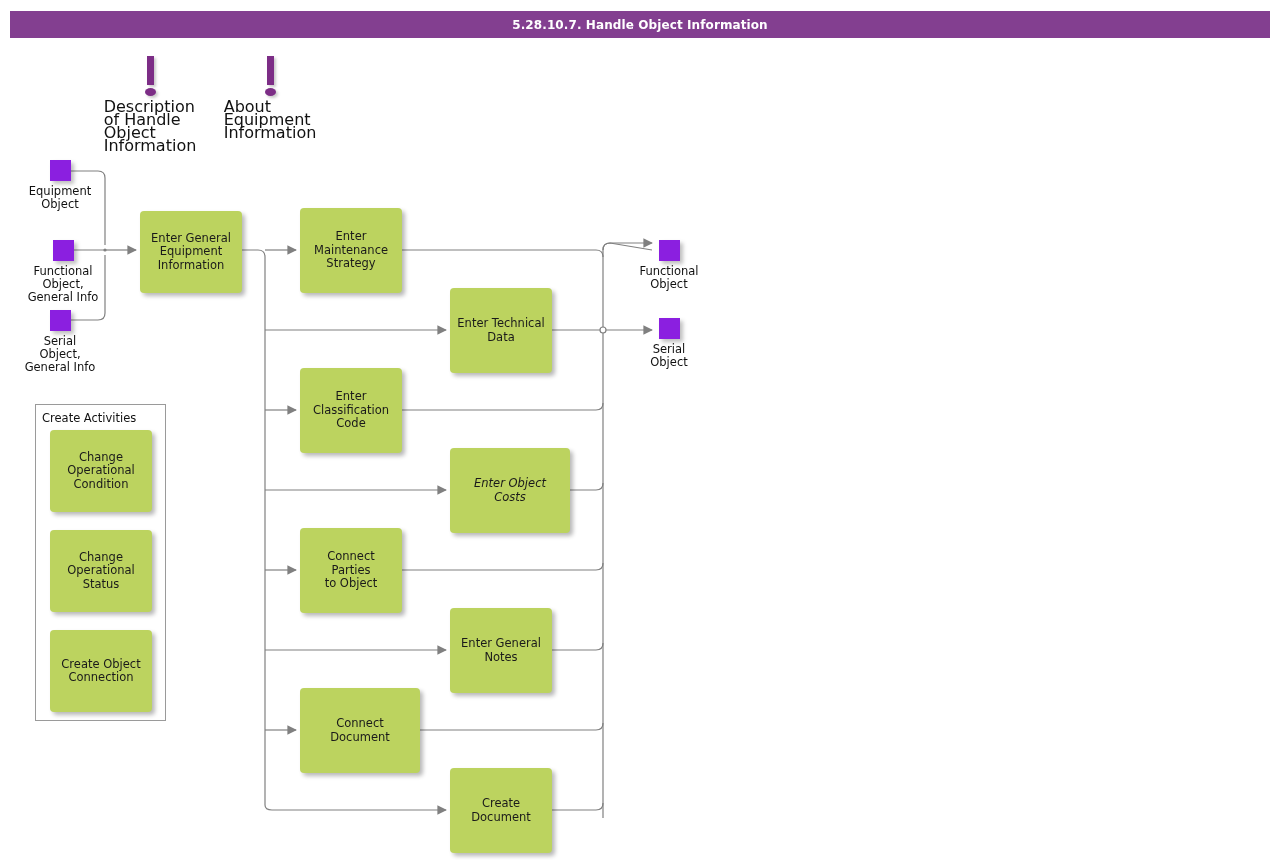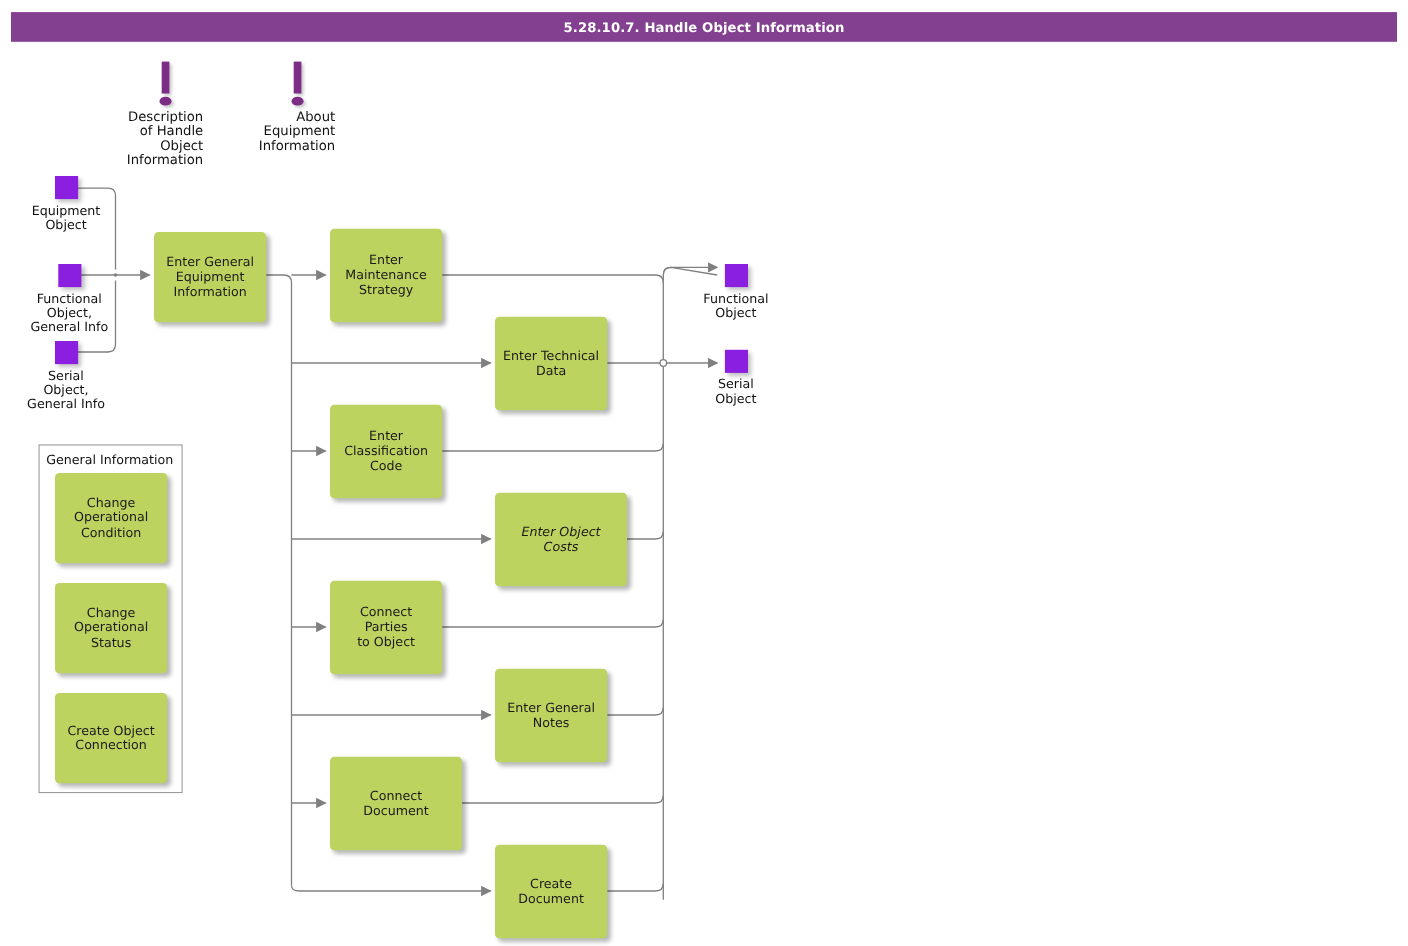--- a/index.html
+++ b/index.html
@@ -109,23 +109,23 @@
     left: 2px;
     top: 32px;
     width: 11px;
     height: 8px;
     border-radius: 50%;
     background: #7c2d86;
     box-shadow: 2px 2px 3px rgba(0,0,0,0.22);
   }
   .annotation-label {
     margin-top: 2px;
-    font-size: 12px;
+    font-size: 16px;
     line-height: 13px;
-    text-align: right;
+    text-align: left;
     color: #111111;
     white-space: pre-line;
   }
 
   
   #general-activities-panel {
     position: absolute;
     left: 35px;
     top: 404px;
     width: 131px;
@@ -268,21 +268,21 @@
 Notes</div>
 
 <div class="activity" style="left: 300px; top: 688px; width: 120px; height: 85px; white-space: pre-line;">Connect
 Document</div>
 
 <div class="activity" style="left: 450px; top: 768px; width: 102px; height: 85px; white-space: pre-line;">Create
 Document</div>
 
 <div id="general-activities-panel"></div>
 
-<div id="general-activities-title">General Information</div>
+<div id="general-activities-title">Create Activities</div>
 
 <div class="activity" style="left: 50px; top: 430px; width: 102px; height: 82px; white-space: pre-line;">Change
 Operational
 Condition</div>
 
 <div class="activity" style="left: 50px; top: 530px; width: 102px; height: 82px; white-space: pre-line;">Change
 Operational
 Status</div>
 
 <div class="activity" style="left: 50px; top: 630px; width: 102px; height: 82px; white-space: pre-line;">Create Object

